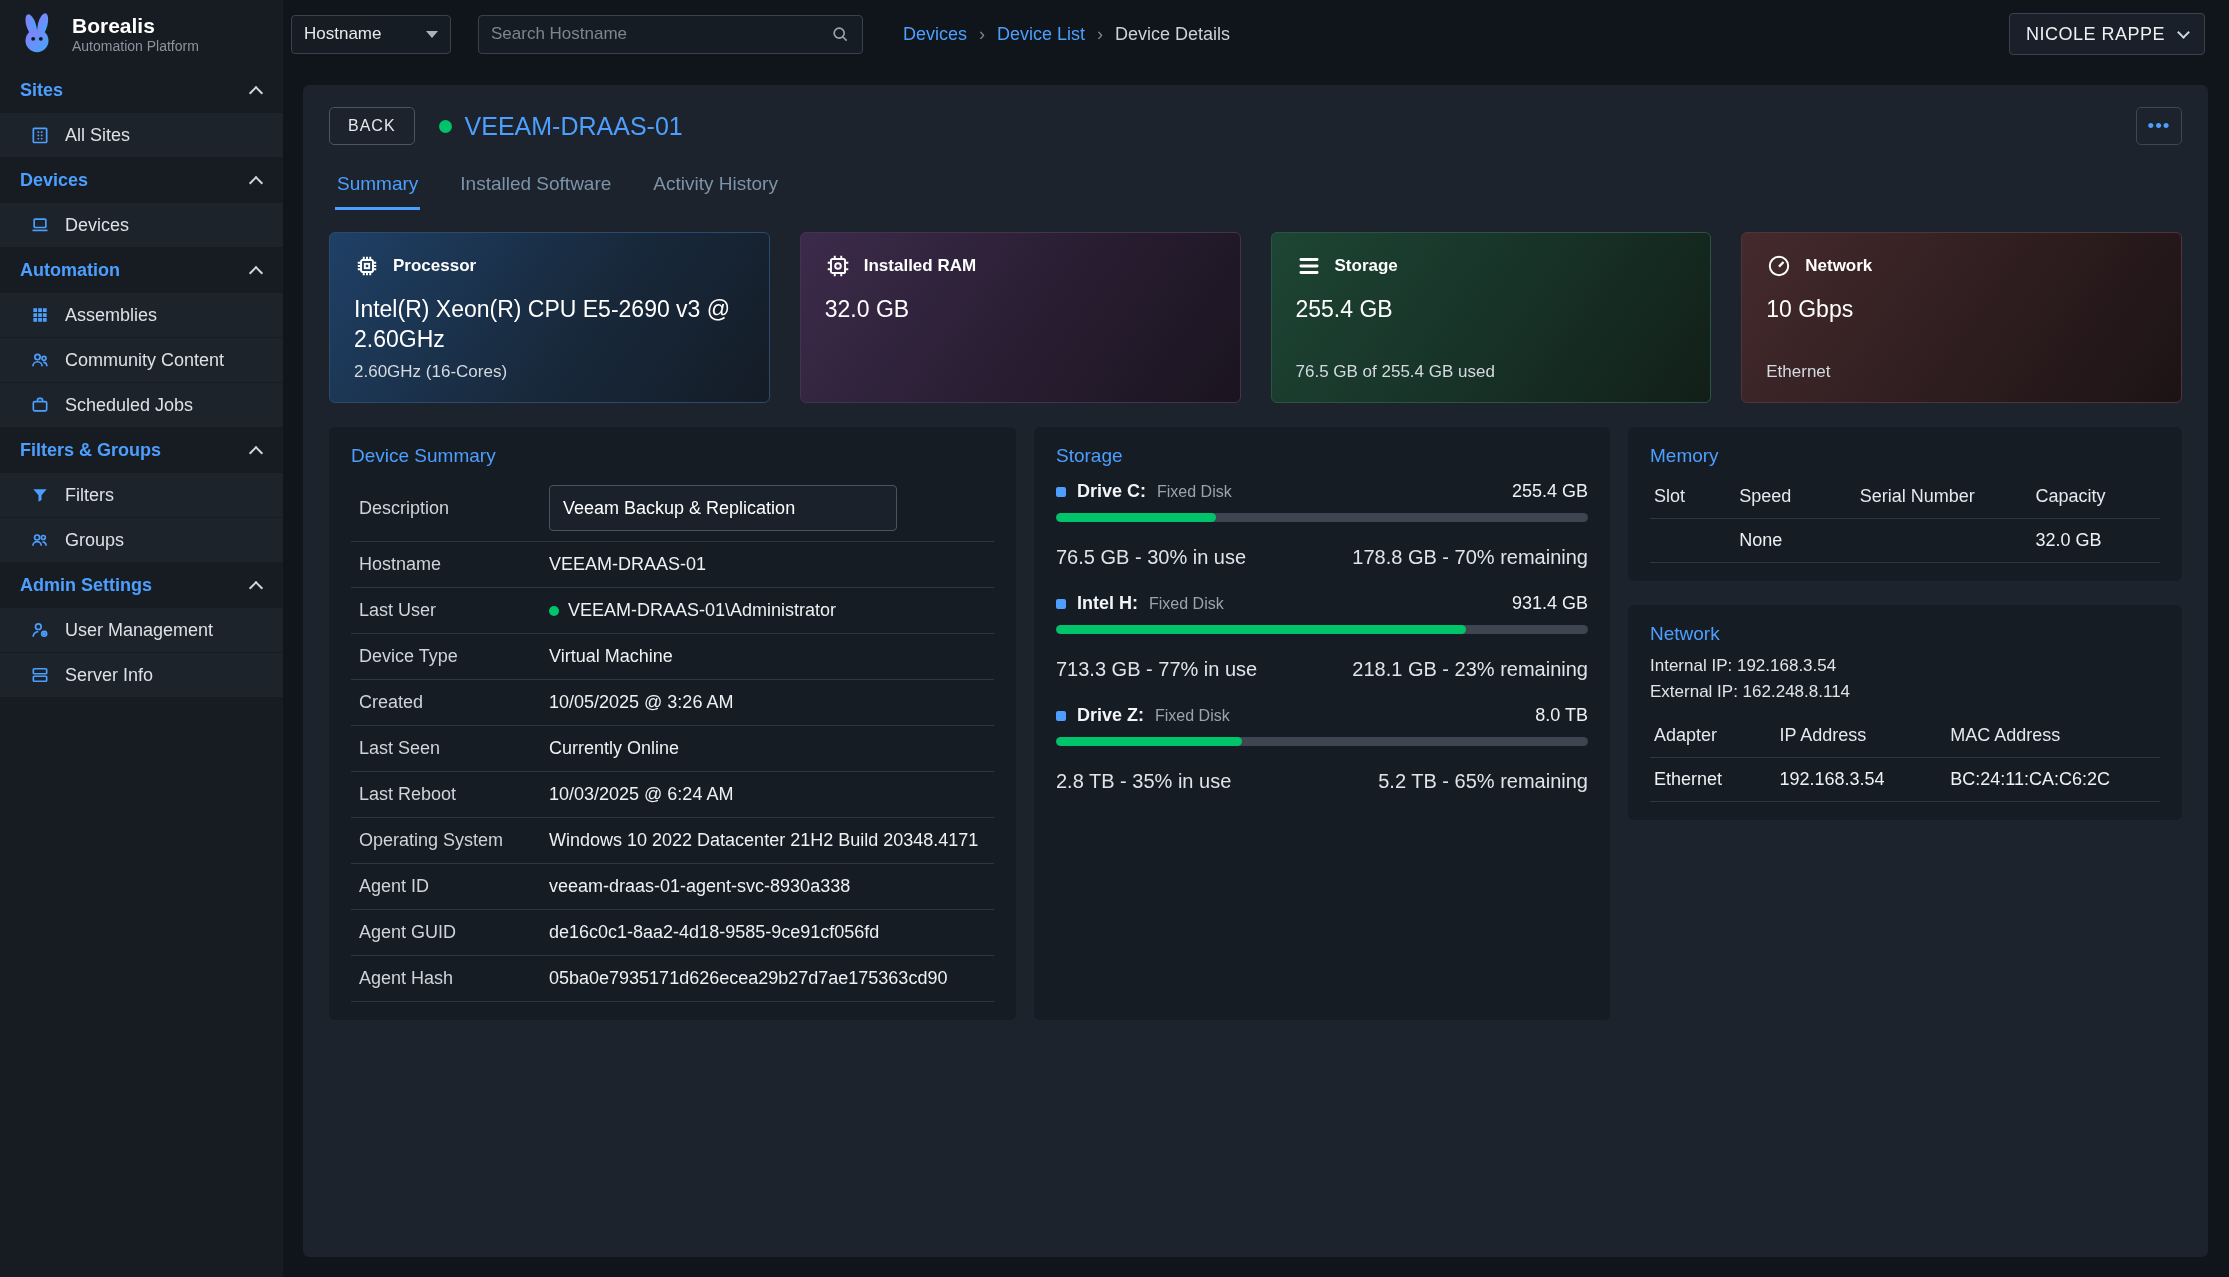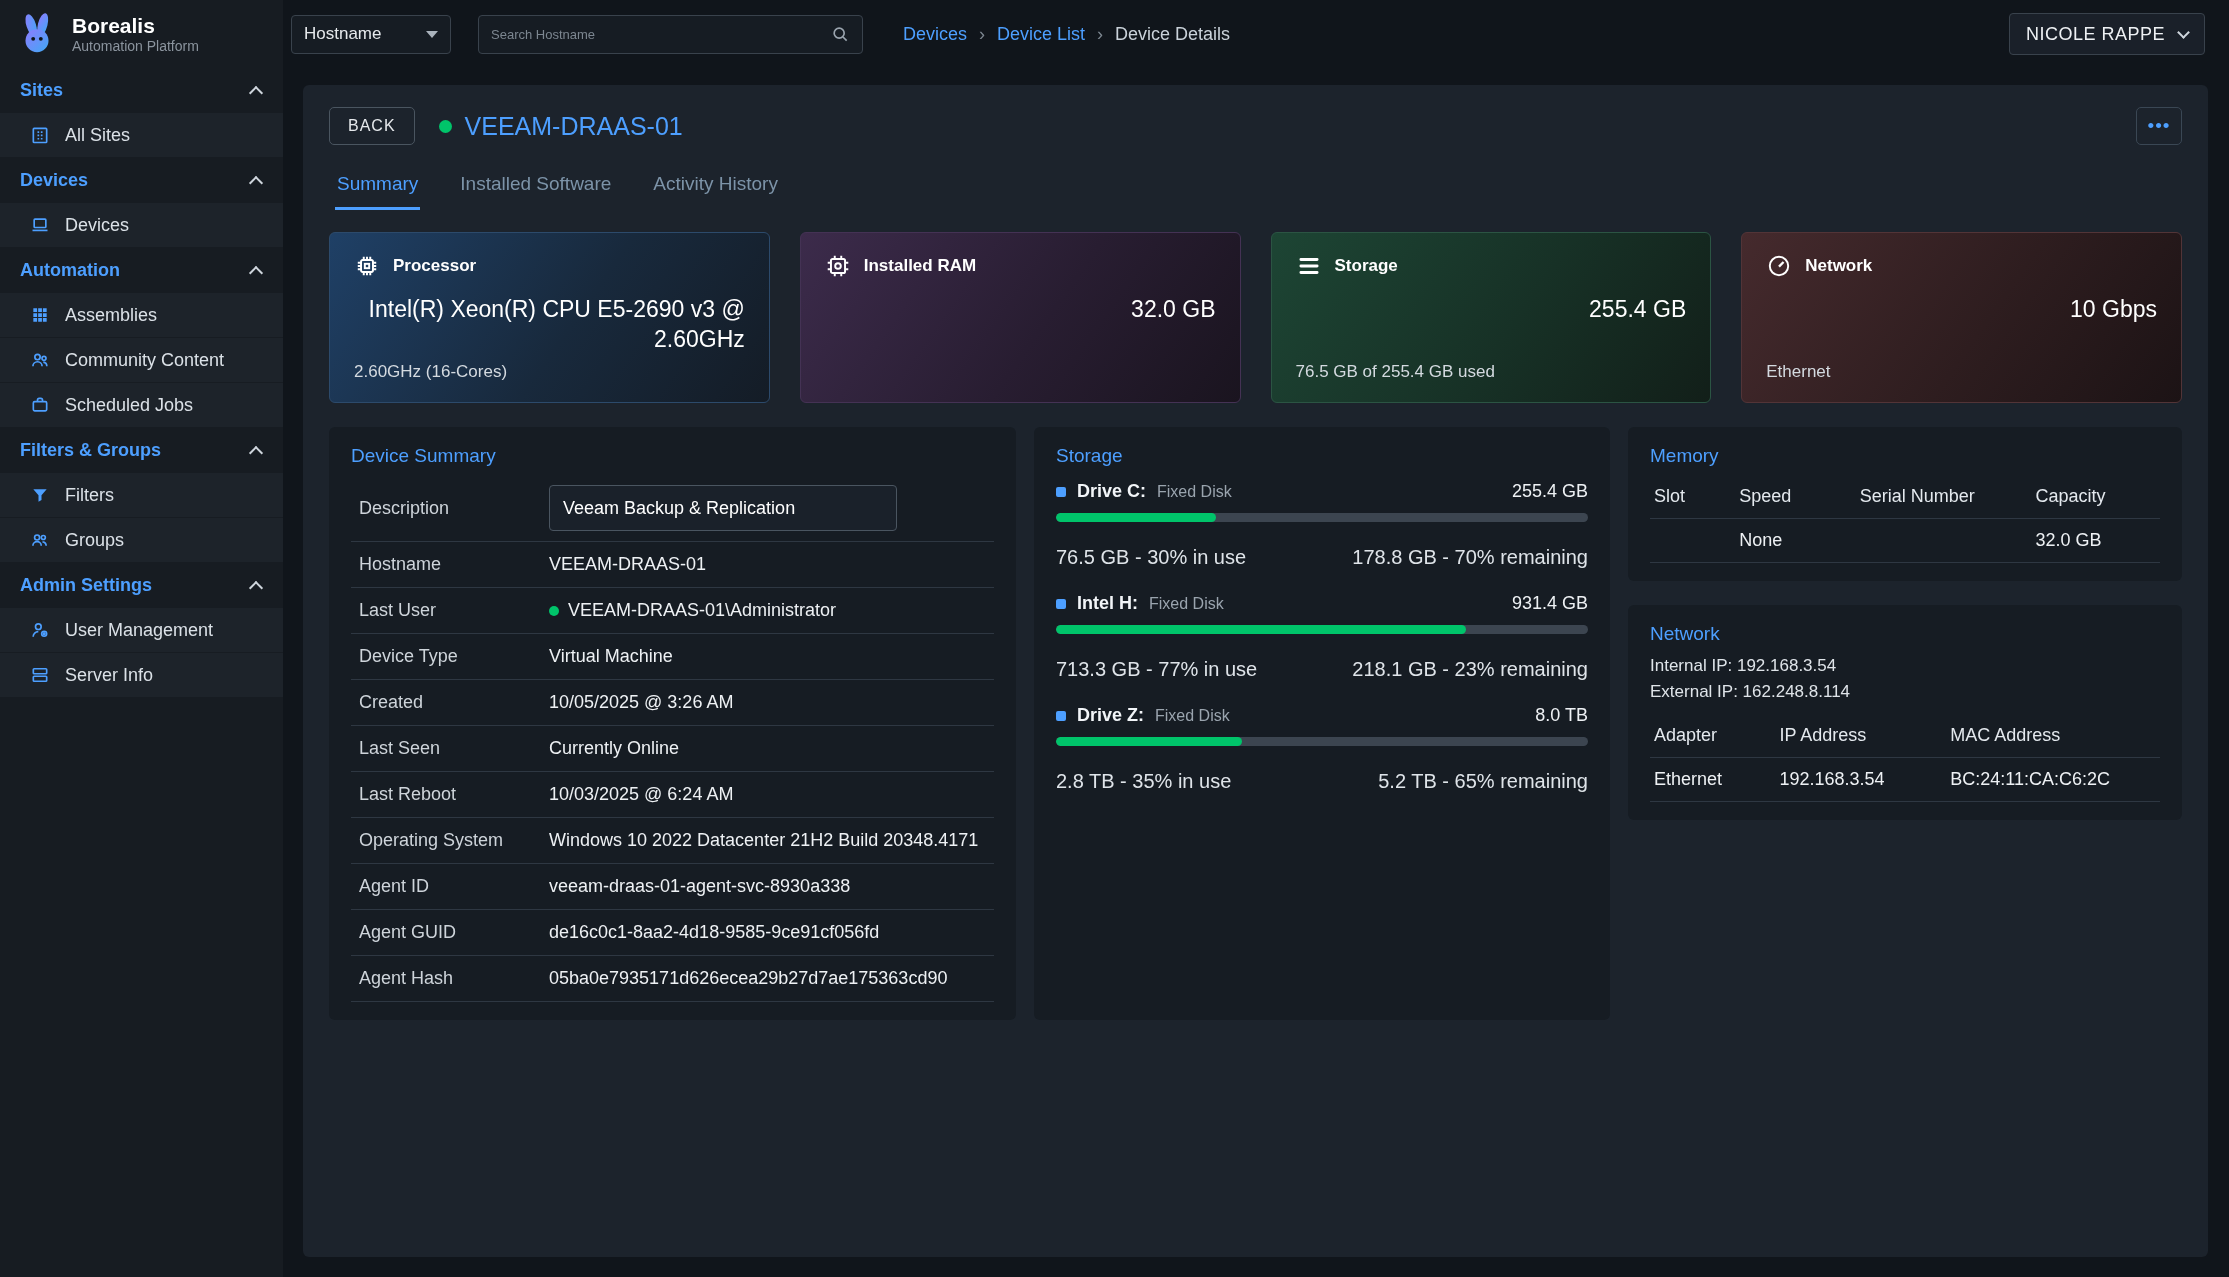--- a/index.html
+++ b/index.html
@@ -25,21 +25,21 @@
   .main { flex:1; display:flex; flex-direction:column; background:#10151b; min-width:0; }
   .topbar { height:68px; display:flex; align-items:center; padding:0 24px 0 8px; flex-shrink:0; }
   .hostname-select { width:160px; height:39px; background:#161c23; border:1px solid #39424c;
     border-radius:4px; display:flex; align-items:center; justify-content:space-between;
     padding:0 12px; font-size:17px; color:#e6e9ec; cursor:pointer; }
   .caret-down { width:0; height:0; border-left:6px solid transparent; border-right:6px solid transparent;
     border-top:7px solid #aab3bc; }
   .searchbox { width:385px; height:39px; margin-left:27px; background:#161c23; border:1px solid #39424c;
     border-radius:4px; display:flex; align-items:center; padding:0 12px; }
   .searchbox input { flex:1; background:transparent; border:none; outline:none; color:#e6e9ec;
-    font-size:13px; font-family:"Liberation Sans", sans-serif; }
+    font-size:17px; font-family:"Liberation Sans", sans-serif; }
   .searchbox input::placeholder { color:#7c8690; }
   .searchbox svg { color:#9aa4ae; }
   .breadcrumb { margin-left:40px; display:flex; align-items:center; gap:12px; font-size:18px; }
   .crumb-link { color:#4d9fff; cursor:pointer; text-decoration:none; }
   .crumb-current { color:#c9d1d9; }
   .crumb-sep { color:#7c8690; font-size:18px; }
   .user-btn { margin-left:auto; height:42px; background:#1a2029; border:1px solid #39424c;
     border-radius:4px; padding:0 16px; display:flex; align-items:center; gap:14px;
     font-size:18px; letter-spacing:0.5px; color:#eef1f4; cursor:pointer; }
   .chev-down-sm { width:9px; height:9px; border-right:2.5px solid #cfd6dd; border-bottom:2.5px solid #cfd6dd;
@@ -65,21 +65,21 @@
   .tab { font-size:19px; padding:10px 2px 12px; color:#7c93a8; cursor:pointer;
     border-bottom:3px solid transparent; }
   .tab.active { color:#4d9fff; border-bottom-color:#4d9fff; }
 
   
   .cards { display:grid; grid-template-columns:repeat(4,1fr); gap:30px; margin-top:22px; }
   .card { height:171px; border-radius:6px; padding:20px 24px; display:flex; flex-direction:column;
     border:1px solid transparent; }
   .card-head { display:flex; align-items:center; gap:13px; font-size:17px; font-weight:bold; color:#fff; }
   .card-head svg { color:#ffffff; }
-  .card-value { margin-top:16px; font-size:23px; color:#fff; line-height:1.3;text-align:right; }
+  .card-value { margin-top:16px; font-size:23px; color:#fff; line-height:1.3; }
   .card-sub { margin-top:auto; font-size:17px; color:#d4dae0; min-height:20px; }
   .card-processor { background:linear-gradient(125deg,#1f4066 0%,#18293c 55%,#141c26 100%); border-color:#2c4a6b; }
   .card-ram       { background:linear-gradient(125deg,#3c2b4b 0%,#281d31 55%,#1a141f 100%); border-color:#443254; }
   .card-storage   { background:linear-gradient(125deg,#1d4534 0%,#173126 55%,#121f19 100%); border-color:#2b5443; }
   .card-network   { background:linear-gradient(125deg,#452a2d 0%,#2e1d1f 55%,#1c1315 100%); border-color:#523437; }
 
   
   .panels { display:grid; grid-template-columns:687px 576px 1fr; gap:18px; margin-top:24px;
     align-items:stretch; }
   .sub-panel { background:#161c23; border-radius:6px; padding:18px 22px; }

